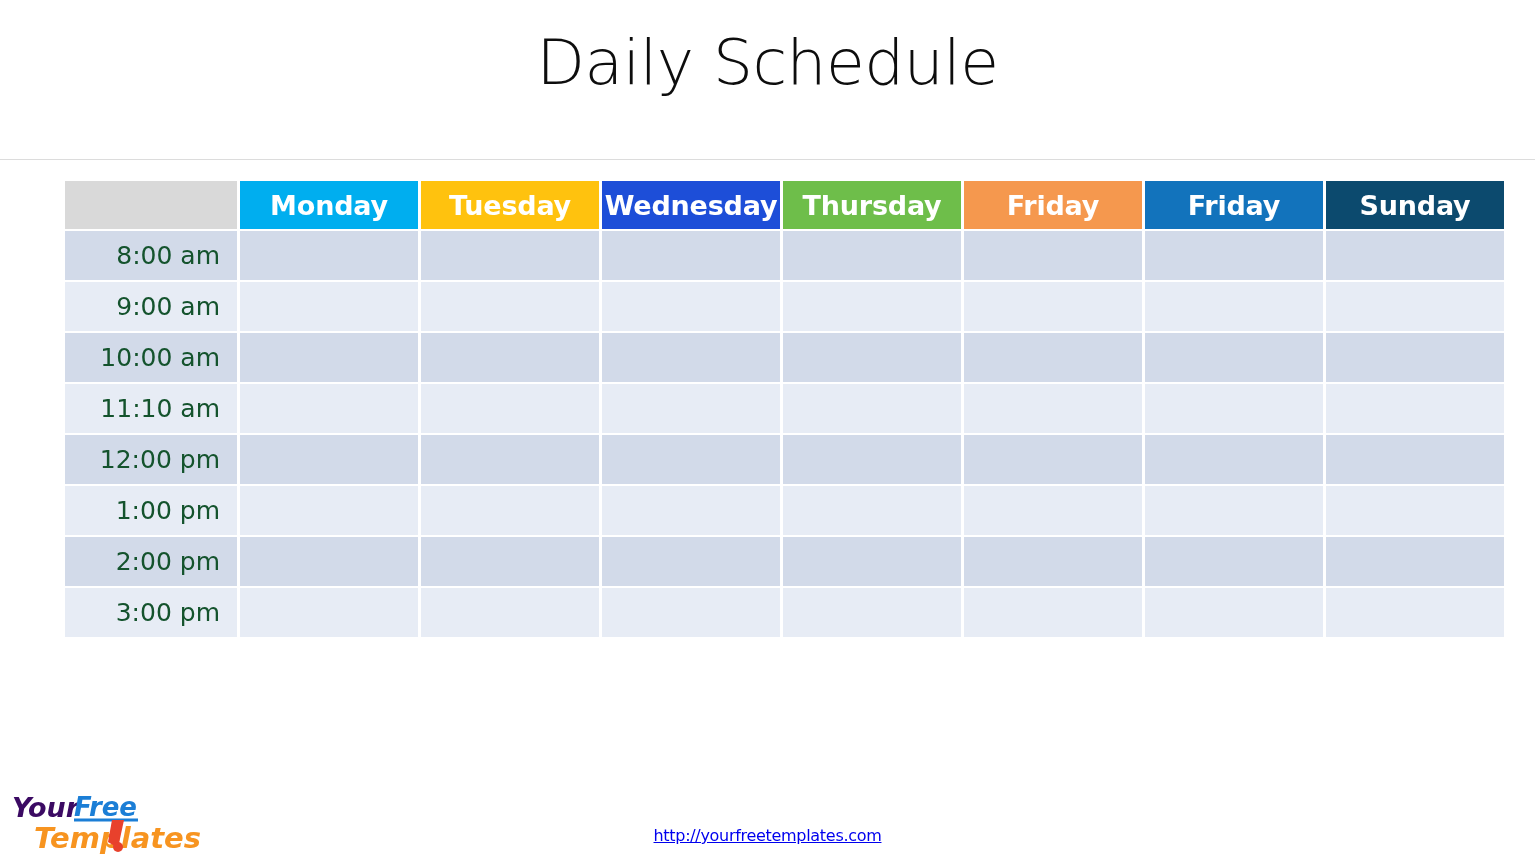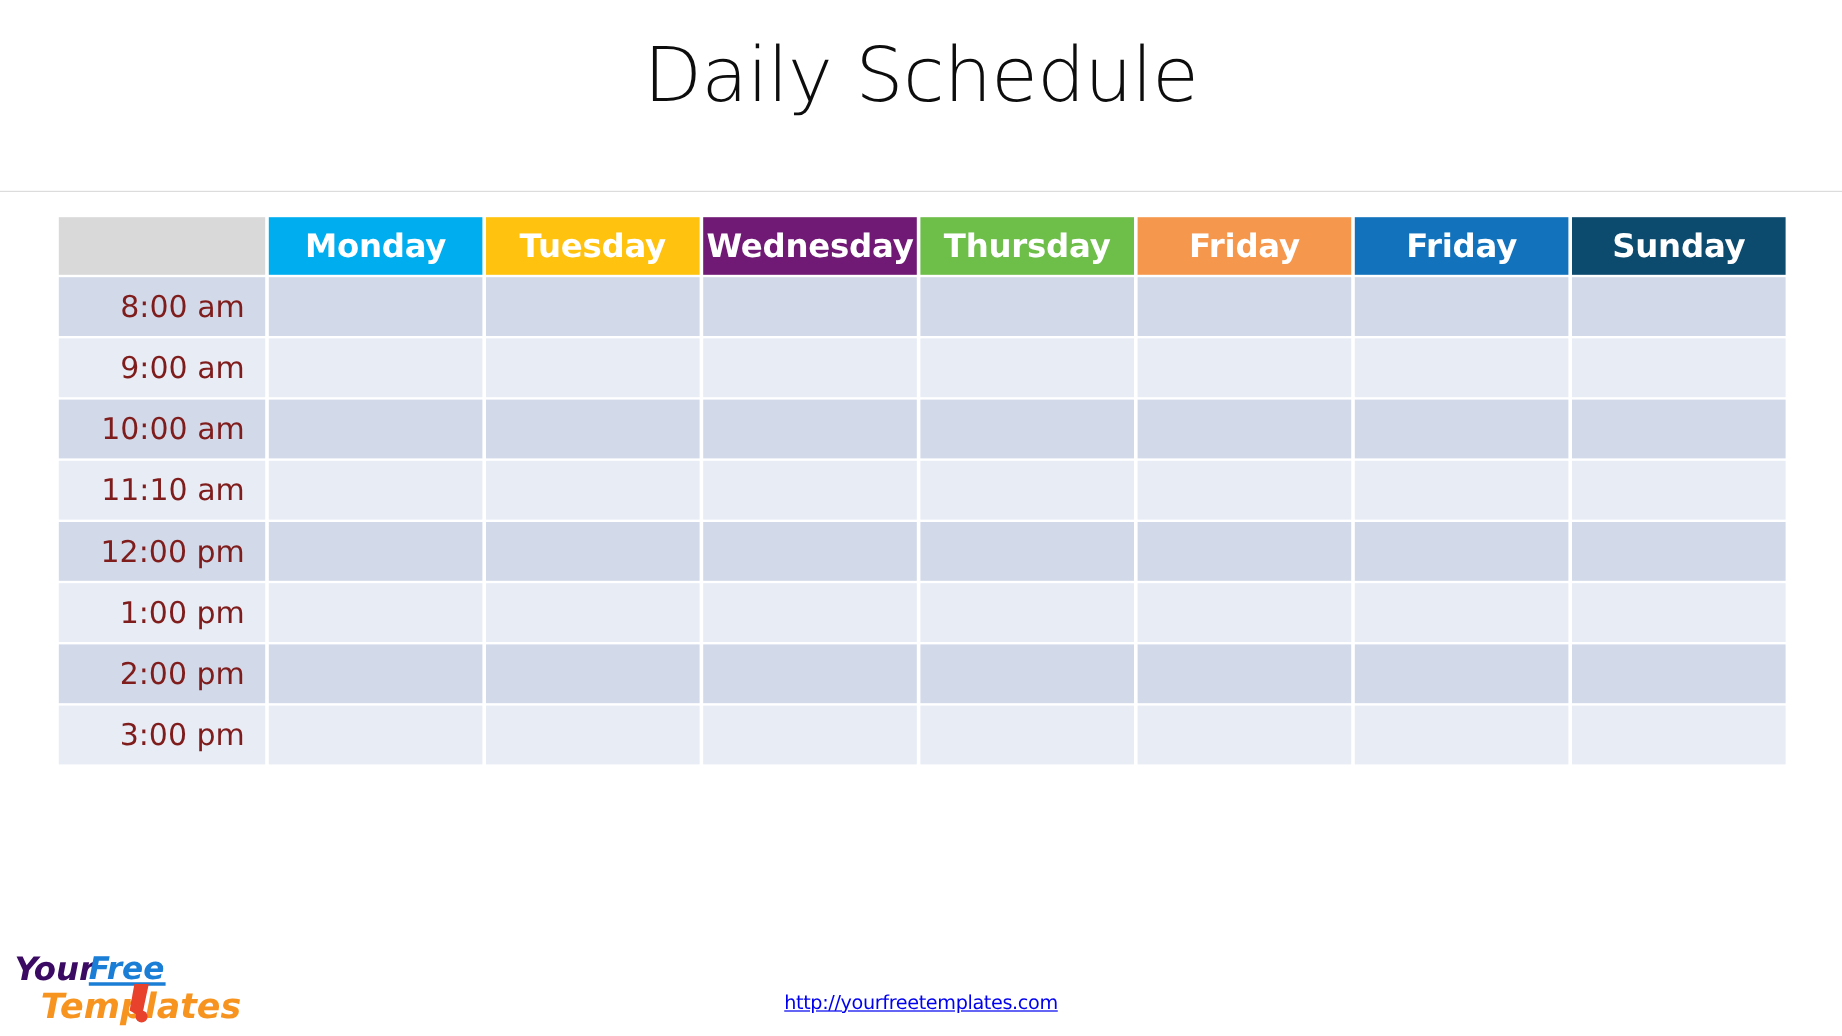--- a/index.html
+++ b/index.html
@@ -42,21 +42,21 @@
     left: 0;
     top: 159px;
     width: 1535px;
     height: 1px;
     background: #dcdcdc;
   }
 
   
   #schedule-table {
     position: absolute;
-    left: 46px;
+    left: 62px;
     top: 179px;
     width: 1412px;
     border-collapse: separate;
     border-spacing: 3px 2px;
     table-layout: fixed;
   }
 
   #schedule-table col.time-col { width: 172px; }
   #schedule-table col.day-col  { width: 178px; }
 
@@ -82,21 +82,21 @@
     height: 49px;
     padding: 0;
     vertical-align: middle;
   }
   #schedule-table tbody td.time-cell {
     text-align: right;
     padding-right: 17px;
     font-family: "DejaVu Sans", sans-serif;
     font-size: 25px;
     font-weight: 400;
-    color: #7f1d1d;
+    color: #14532d;
     white-space: nowrap;
     padding-left: 21px;
   }
   tr.row-dark td  { background: #d2dae9; }
   tr.row-light td { background: #e7ecf5; }
 
   
   #footer-url-wrap {
     position: absolute;
     left: 0;
@@ -142,21 +142,21 @@
         <col class="day-col">
         <col class="day-col">
         <col class="day-col">
         <col class="day-col">
       </colgroup>
     <thead>
       <tr>
         <th class="corner-head"></th>
       <th class="day-head" style="background: rgb(0, 174, 239);">Monday</th>
           <th class="day-head" style="background: rgb(255, 194, 14);">Tuesday</th>
-          <th class="day-head" style="background: #701a75;">Wednesday</th>
+          <th class="day-head" style="background: #1d4ed8;">Wednesday</th>
           <th class="day-head" style="background: rgb(110, 190, 74);">Thursday</th>
           <th class="day-head" style="background: rgb(245, 152, 78);">Friday</th>
           <th class="day-head" style="background: rgb(18, 115, 188);">Friday</th>
           <th class="day-head" style="background: #0c4a6e;">Sunday</th>
         </tr>
     </thead>
     <tbody id="schedule-body">
     <tr class="row-dark">
           <td class="time-cell">8:00 am</td>
           <td class="slot-cell"></td>

